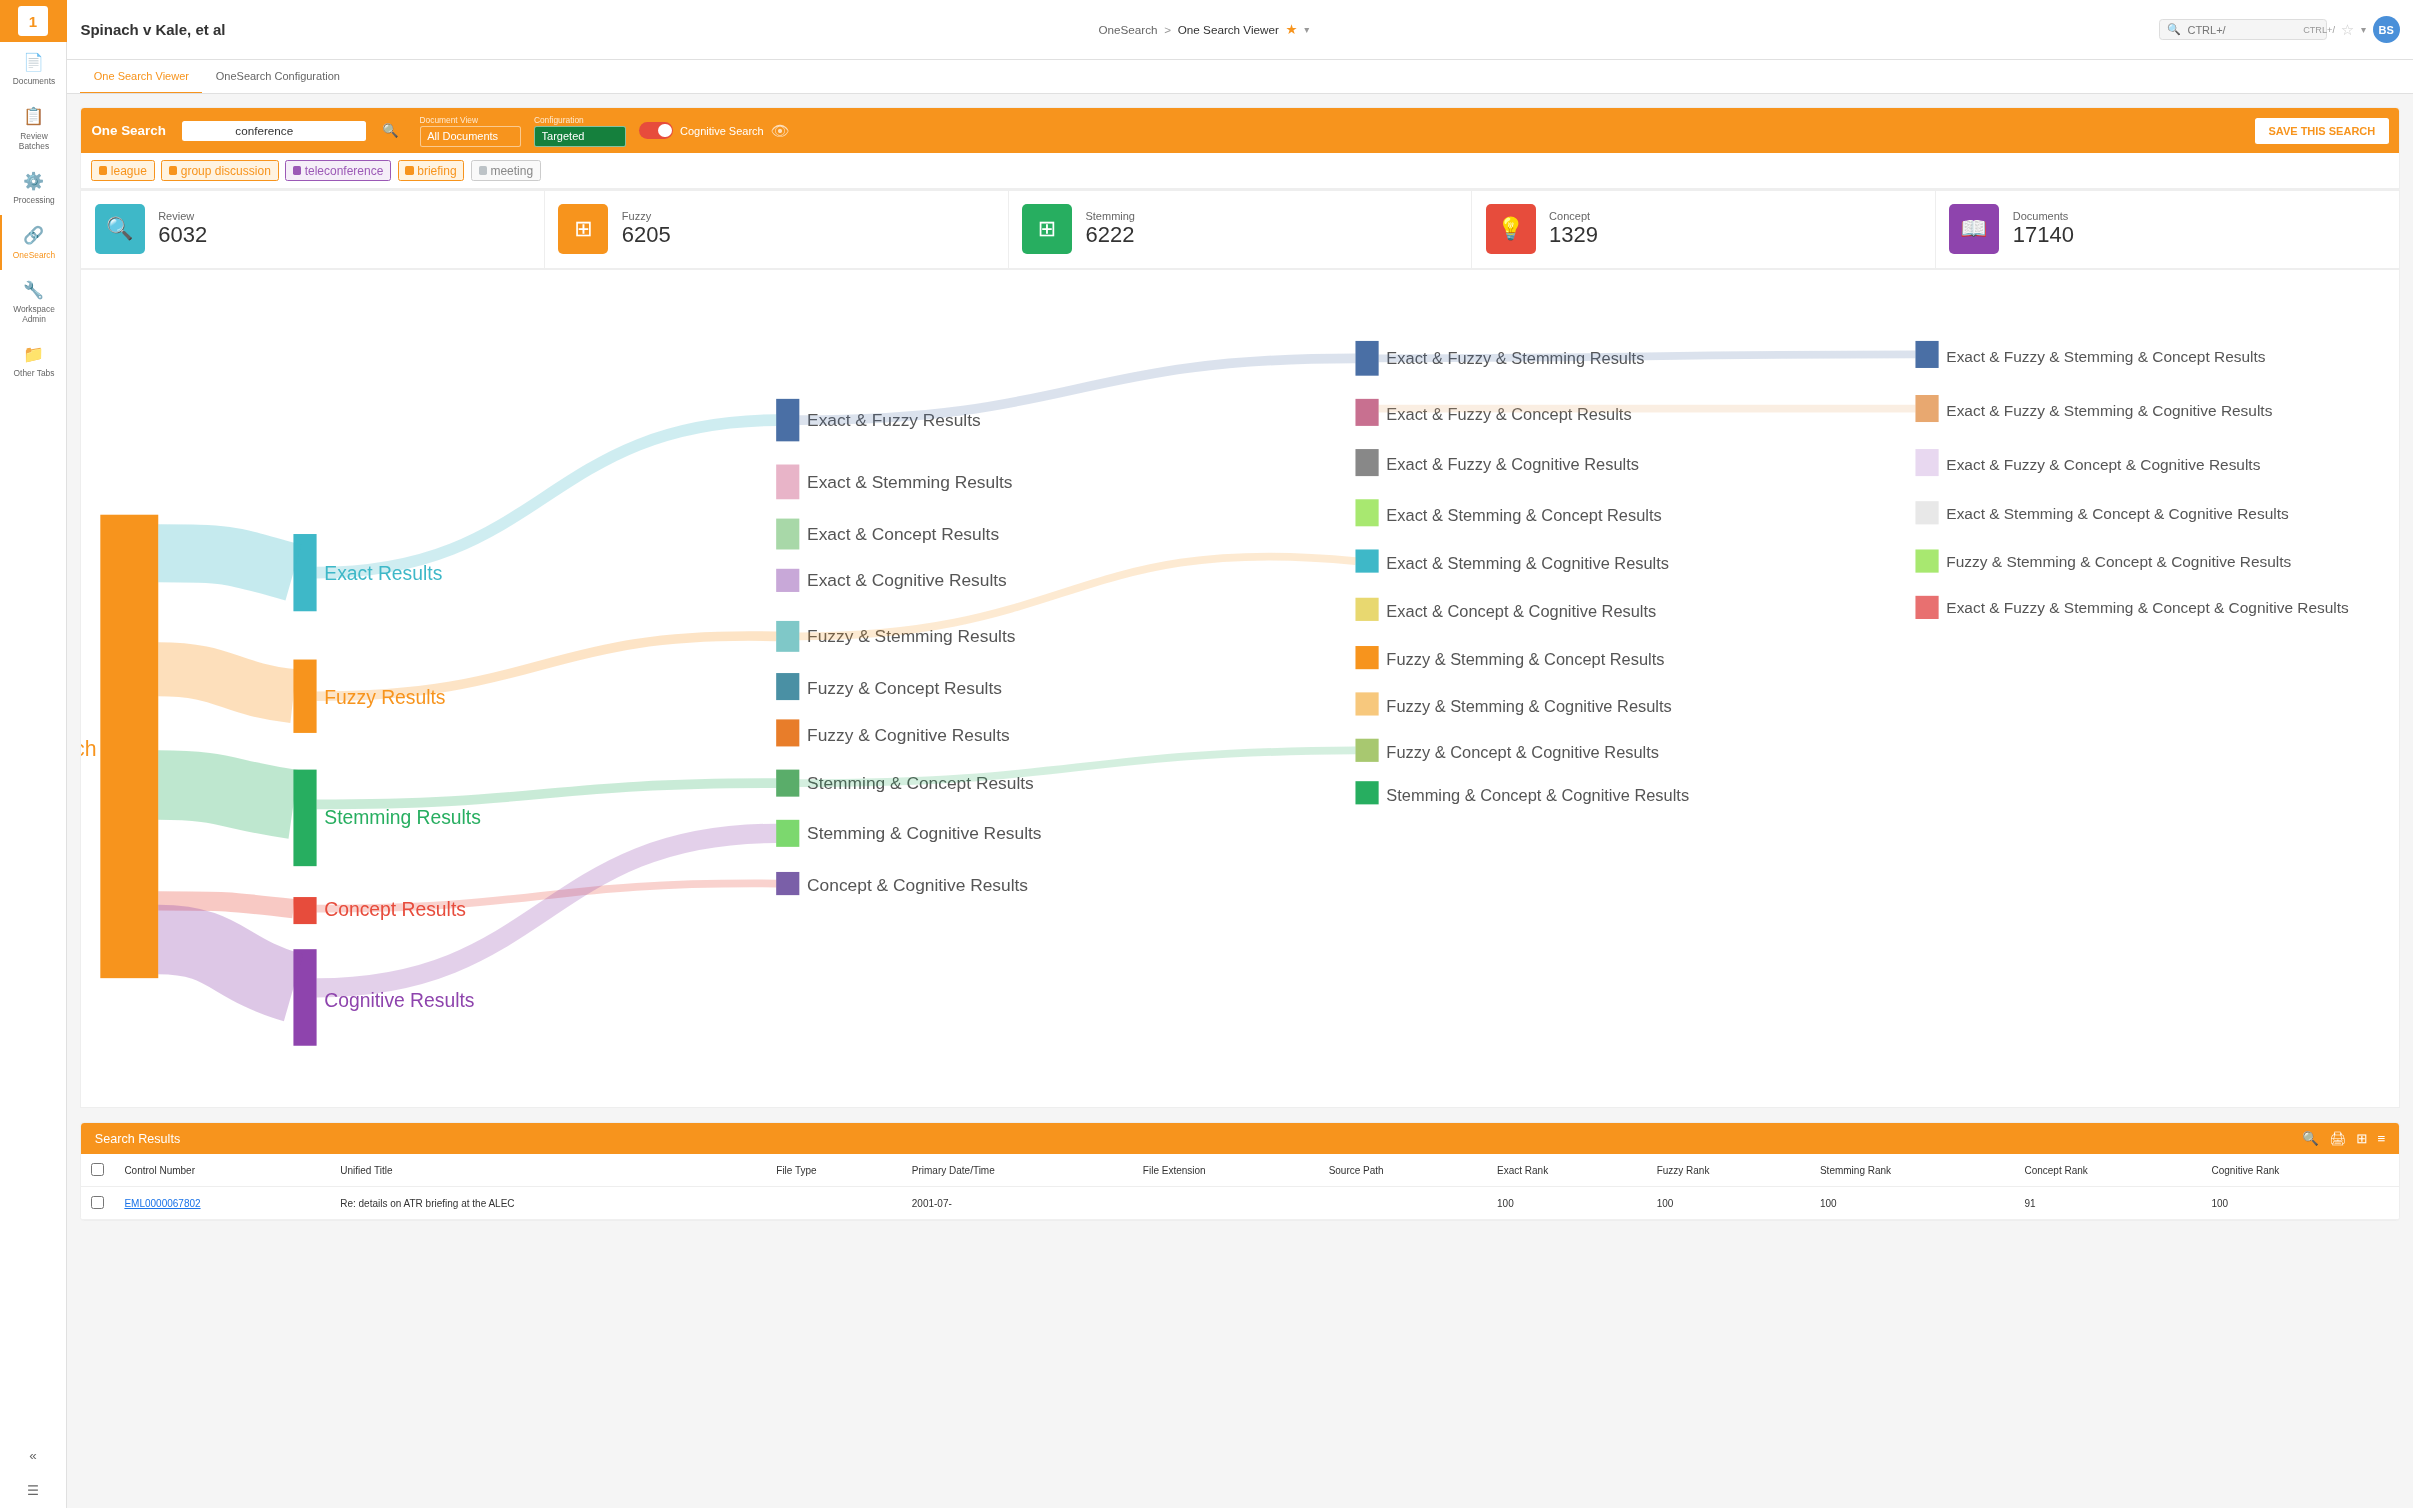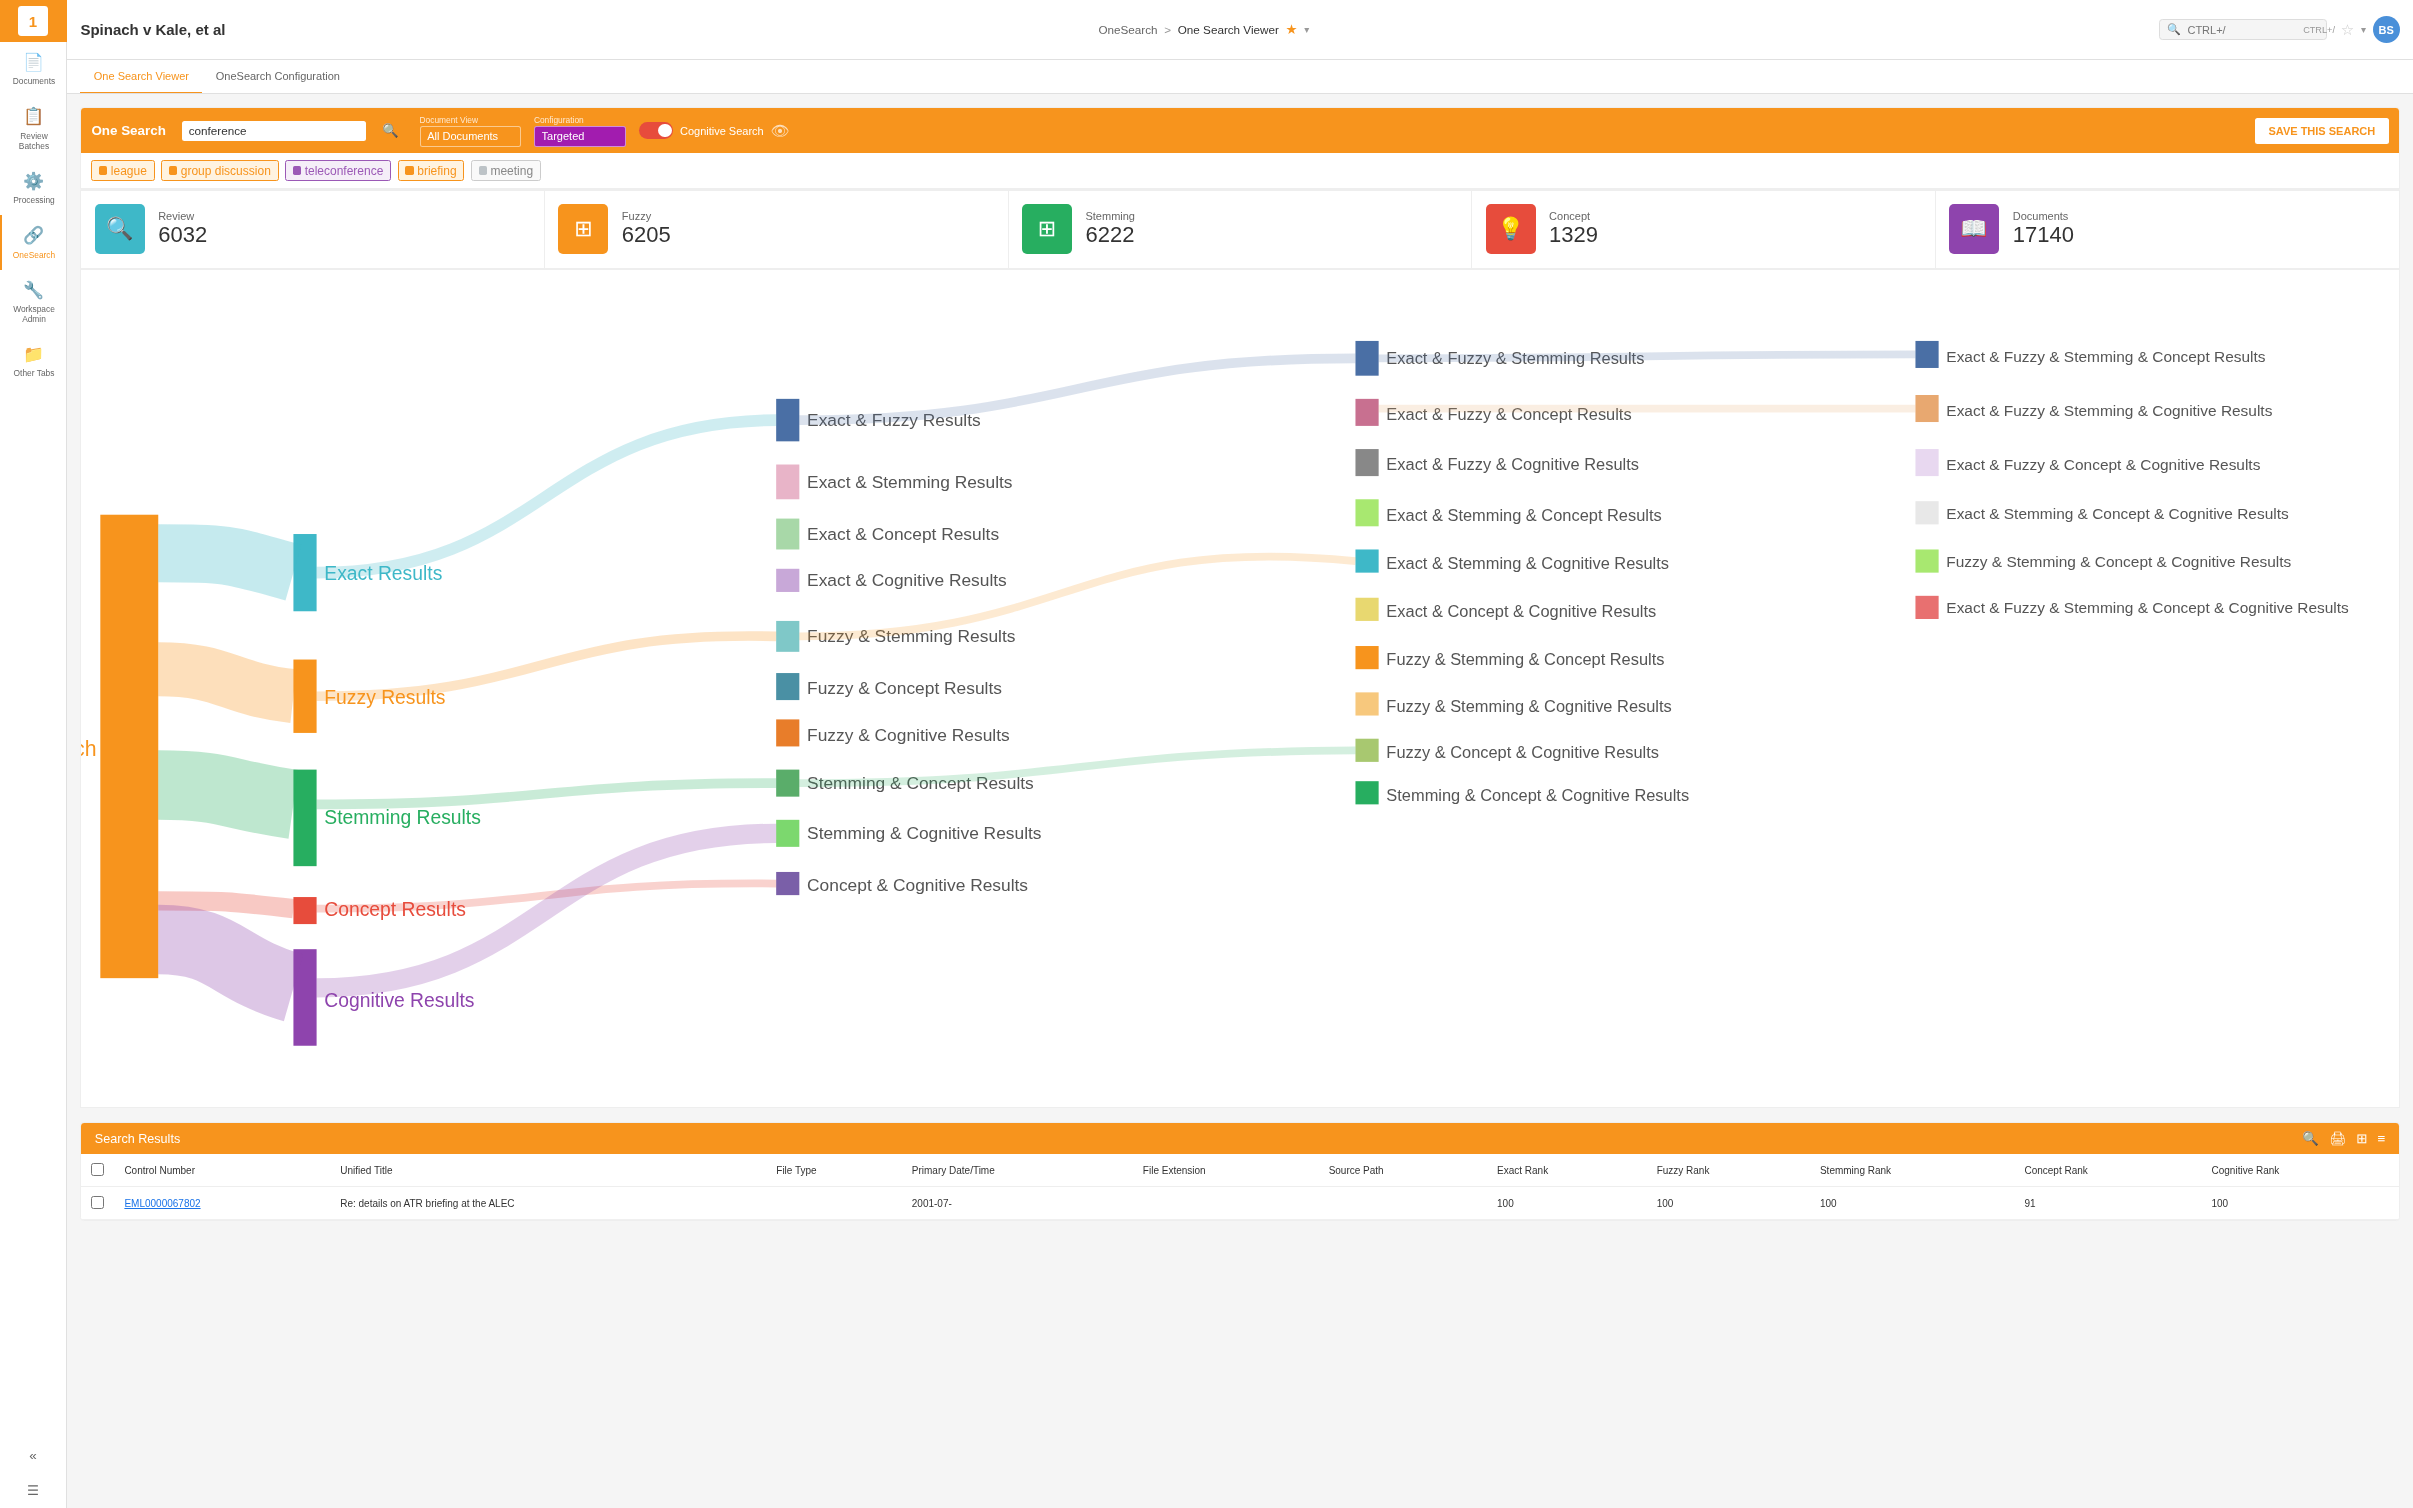--- a/index.html
+++ b/index.html
@@ -167,42 +167,42 @@
     .search-input-wrap {
       background: white;
       border-radius: 2.5px;
       display: flex;
       align-items: center;
       padding: 3.4px 6.7px;
       flex: 0 0 auto;
       width: 184px;
     }
     .search-input-wrap input {
-      border: none; outline: none; font-size: 11.7px; color: #333; width: 151px;
+      border: none; outline: none; font-size: 11.7px; color: #333; width: 151px; text-align: center;
     }
     .search-submit { background: #f7941d; border: none; color: white; padding: 5px 6.7px; cursor: pointer; border-radius: 0 2.5px 2.5px 0; margin-left: 3.4px; }
     .doc-view-select, .config-select {
       display: flex;
       flex-direction: column;
       position: relative;
     }
     .select-label { font-size: 8.4px; color: rgba(255,255,255,0.8); margin-bottom: 0.8px; }
     .select-box {
       background: #f7941d;
       border: 0.8px solid rgba(255,255,255,0.5);
       border-radius: 2.5px;
       color: white;
       padding: 3.4px 20px 3.4px 6.7px;
       font-size: 11px;
       cursor: pointer;
       appearance: none;
       min-width: 101px;
     }
     .select-box-config {
-      background: #a21caf;
+      background: #15803d;
       border: 0.8px solid rgba(255,255,255,0.5);
       border-radius: 2.5px;
       color: white;
       padding: 3.4px 20px 3.4px 6.7px;
       font-size: 11px;
       cursor: pointer;
       appearance: none;
       min-width: 92px;
     }
     .cognitive-toggle {

